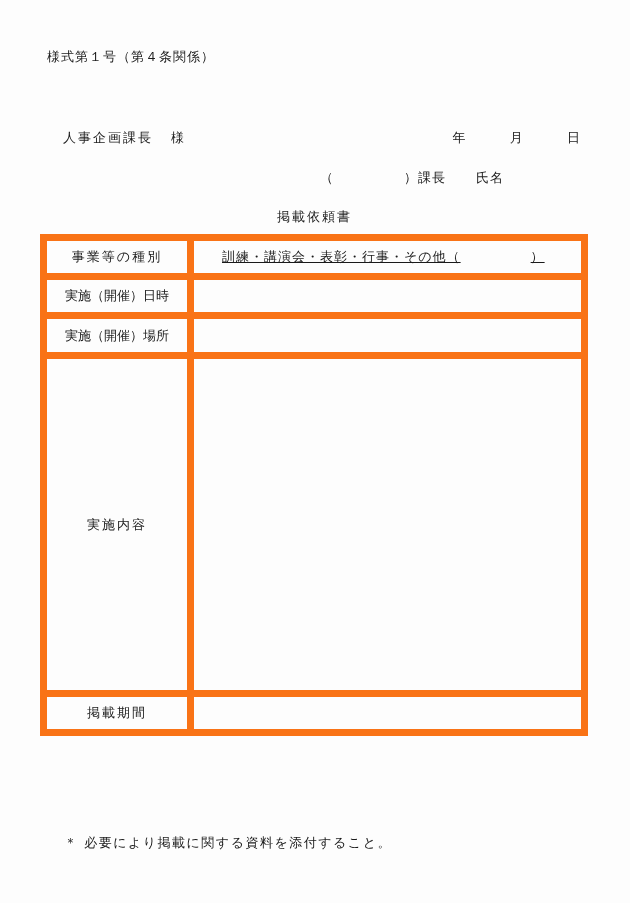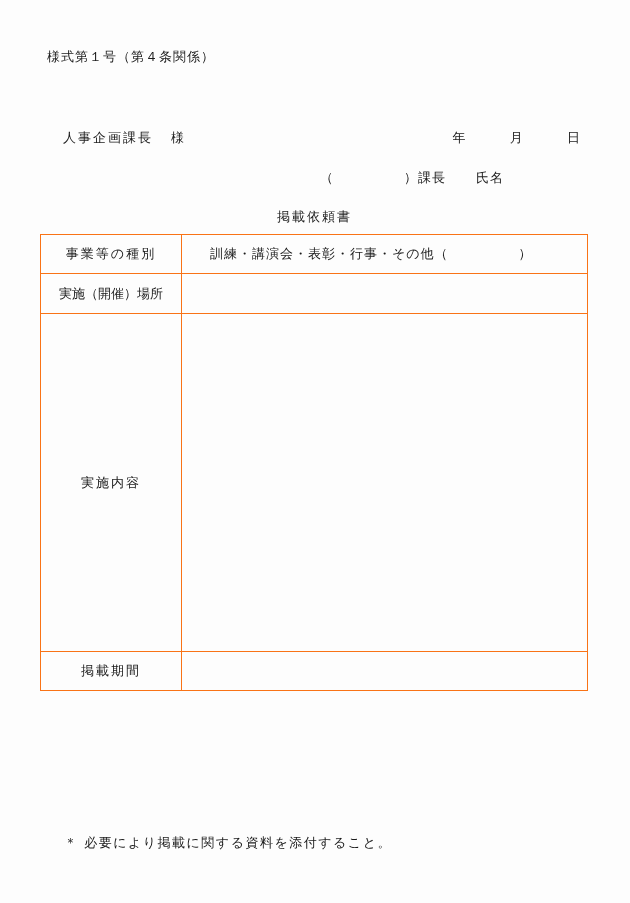--- a/index.html
+++ b/index.html
@@ -30,33 +30,34 @@
 
     table.form {
       position: absolute;
       left: 40px;
       top: 234px;
       width: 548px;
       border-collapse: collapse;
       table-layout: fixed;
     }
     table.form td {
-      border: 1px solid #f97316;
+      border: 7px solid #f97316;
       padding: 0;
       vertical-align: middle;
       font-size: 13px;
     }
     table.form td.label {
       width: 140px;
       text-align: center;
       letter-spacing: 2px;
     }
     table.form td.value {
       padding-left: 28px;
       letter-spacing: 1px;
+      text-decoration: underline;
     }
     .choices .other-paren { display: inline-block; width: 70px; }
     .note { left: 64px; top: 834px; letter-spacing: 1.5px; }
   </style>
 </head>
 <body>
 
 <div class="abs form-number">様式第１号（第４条関係）</div>
 
 <div class="abs date-line">
@@ -77,20 +78,24 @@
 </div>
 
 <div class="abs doc-title">掲載依頼書</div>
 
 <table class="form">
   <tbody>
       <tr style="height:39px">
     <td class="label">事業等の種別</td>
     <td class="value choices"><span>訓練・講演会・表彰・行事・その他（</span><span class="other-paren"></span><span>）</span></td>
   </tr>
+  <tr style="height:39px">
+    <td class="label" style="letter-spacing:0">実施（開催）日時</td>
+    <td class="value"></td>
+  </tr>
   <tr style="height:40px">
     <td class="label" style="letter-spacing:0">実施（開催）場所</td>
     <td class="value"></td>
   </tr>
   <tr style="height:338px">
     <td class="label">実施内容</td>
     <td class="value"></td>
   </tr>
   <tr style="height:39px">
     <td class="label">掲載期間</td>

